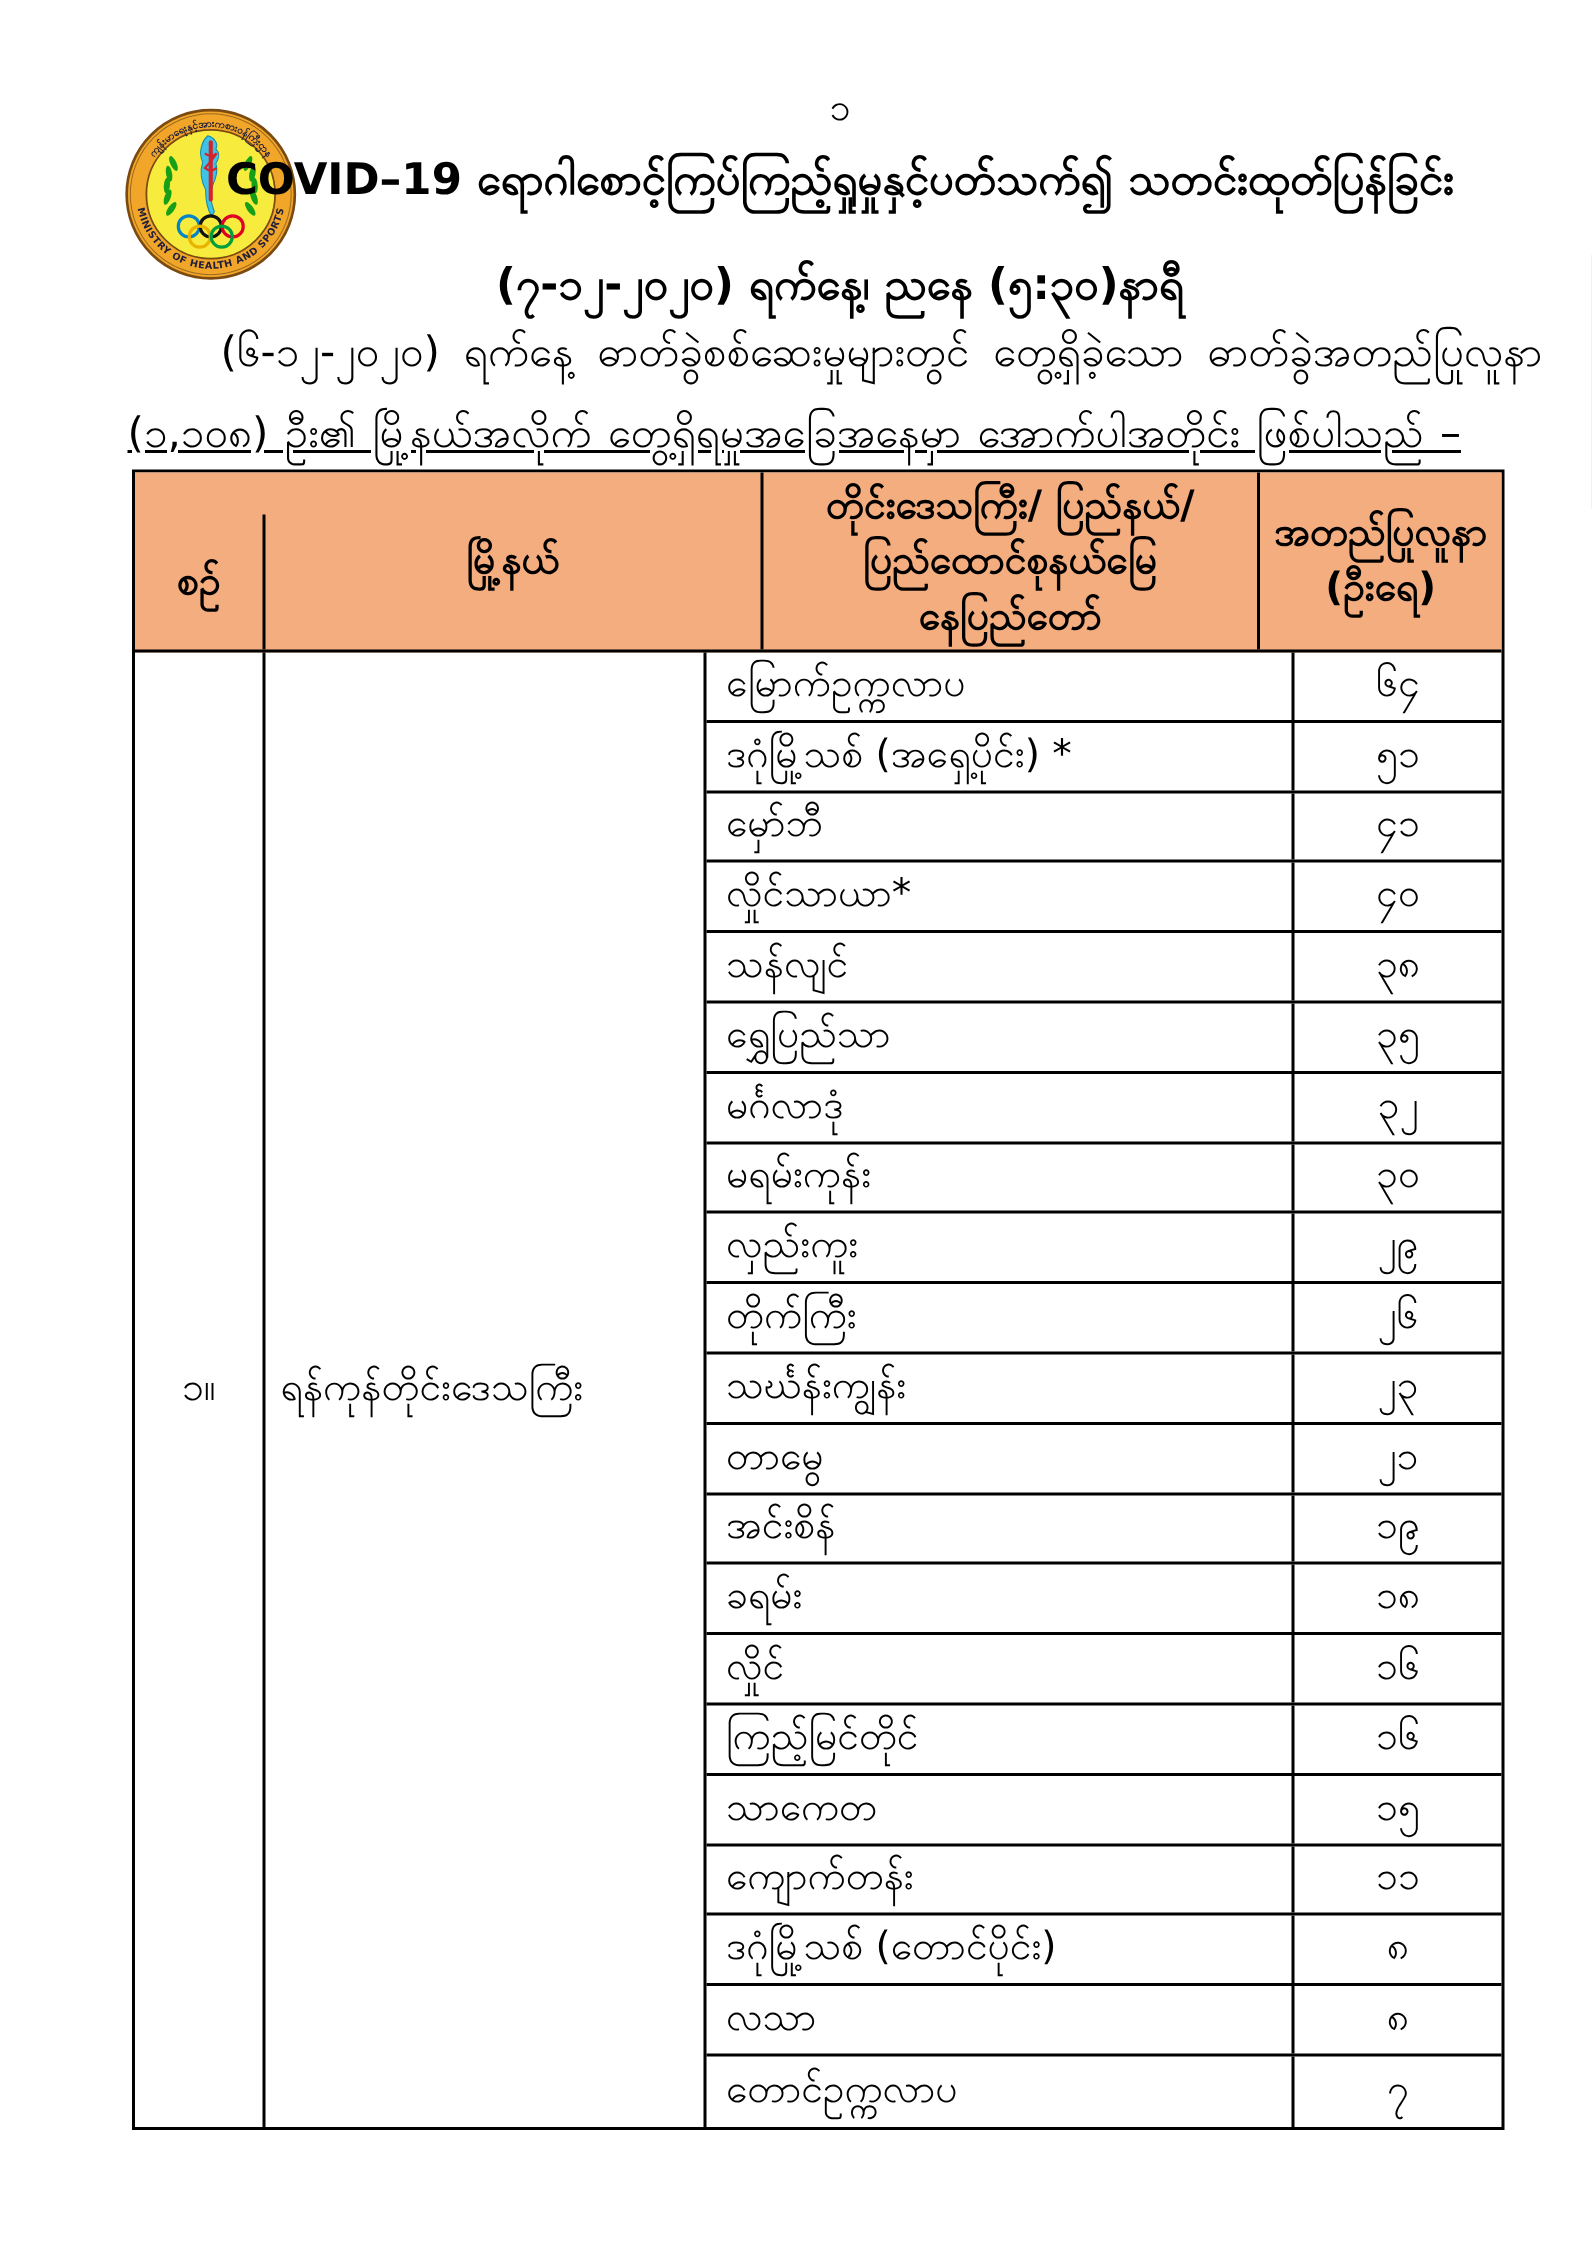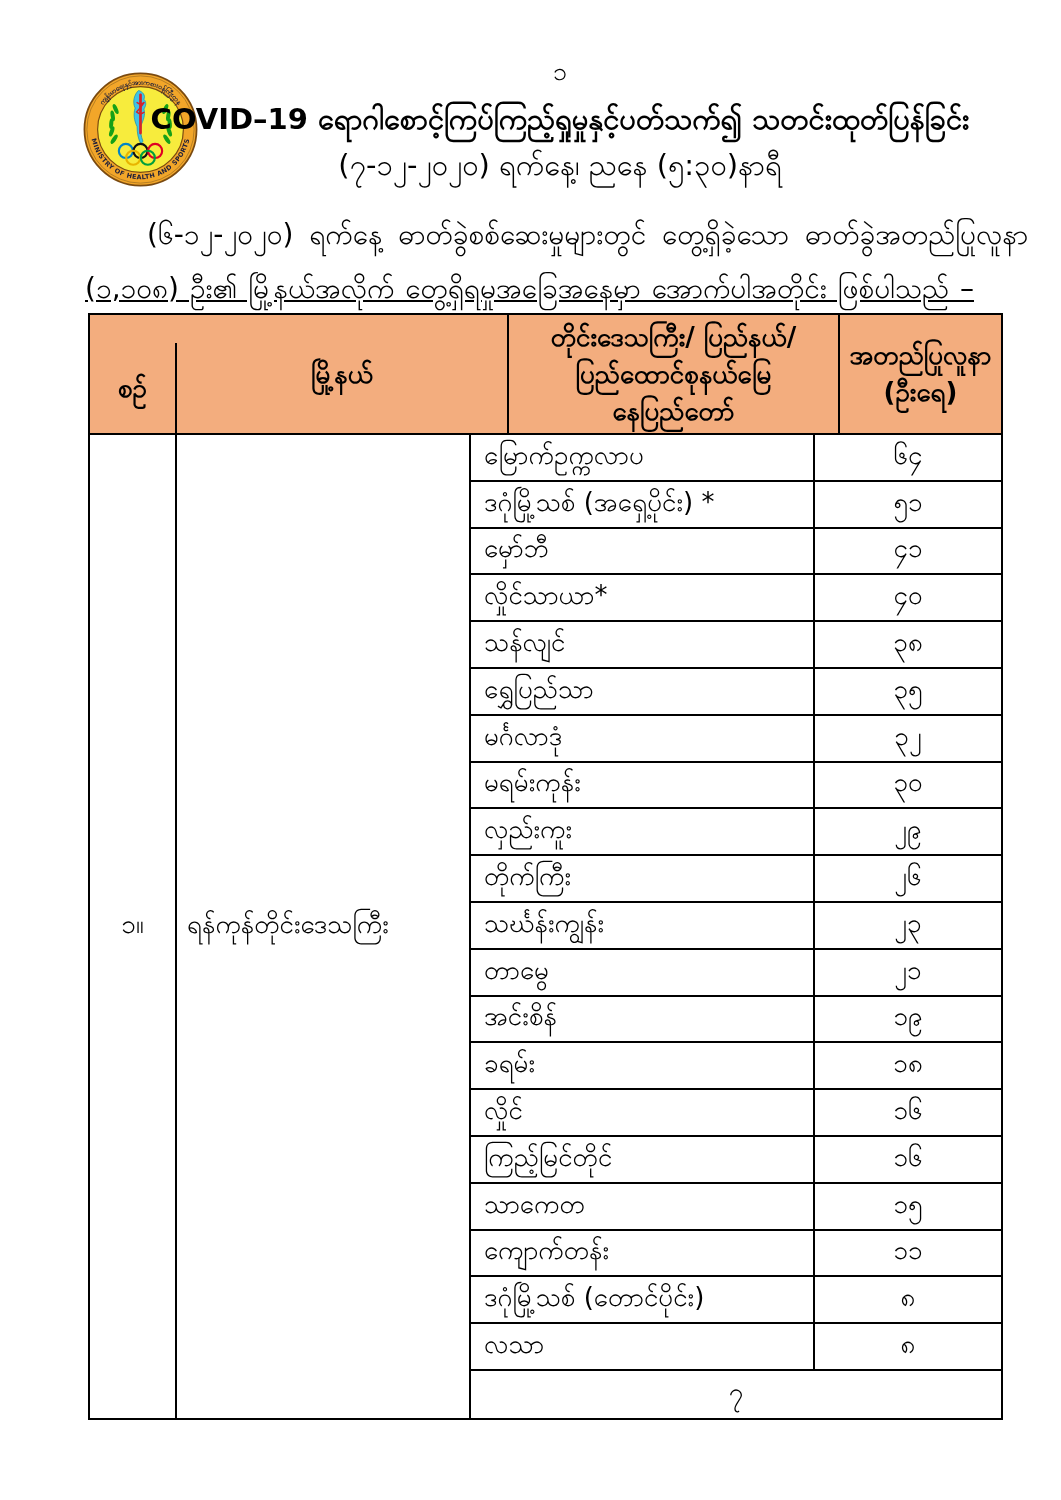--- a/index.html
+++ b/index.html
@@ -8,21 +8,21 @@
     margin:0 auto; overflow:hidden;
     font-family:"DejaVu Sans","Liberation Sans",sans-serif; color:#000;
   }
   .logo{position:absolute; left:82px; top:71px; width:117px; height:117px;}
   .page-number{
     position:absolute; left:130px; top:56px; width:860px;
     text-align:center; font-size:25px; line-height:32px;
   }
   .title-block{position:absolute; left:110px; top:100px; width:900px; text-align:center;}
   .title-line1{font-size:29px; font-weight:bold; line-height:38px;}
-  .title-line2{font-size:29px; font-weight:normal; line-height:38px; margin-top:8px;}
+  .title-line2{font-size:29px; font-weight:bold; line-height:38px; margin-top:32px;}
   .intro{position:absolute; left:85px; top:208px; width:918px; font-size:28px;}
   .intro-line{line-height:54px; white-space:nowrap;}
   .intro-line.indent{padding-left:62px; word-spacing:7px;}
   .intro-line.second{word-spacing:2px;text-decoration:underline;}
 
   .covid-table{
     position:absolute; left:88px; top:313px; width:915px;
     border:2px solid #000; box-sizing:border-box; background:#fff;
   }
   .thead{
@@ -43,21 +43,21 @@
     display:flex; align-items:center; justify-content:center; font-size:26px;
   }
   .region-cell{
     width:294px; border-right:2px solid #000; box-sizing:border-box;
     display:flex; align-items:center; padding-left:10px; font-size:26px;
   }
   .rows{flex:1; display:flex; flex-direction:column;}
   .row{display:flex; height:46.8px; box-sizing:border-box; border-bottom:2px solid #000;}
   .row:last-child{border-bottom:none;}
   .td{display:flex; align-items:center; box-sizing:border-box; font-size:26px;}
-  .td.township{width:344px; border-right:2px solid #000; padding-left:13px;text-align:right;}
+  .td.township{width:392px; border-right:2px solid #000; padding-left:13px;text-align:right;}
   .td.count{flex:1; justify-content:center;}
 </style>
 </head>
 <body>
 
 <div class="page">
 
   <div class="logo">
     <svg viewBox="0 0 120 120" width="117" height="117">
       <circle cx="60" cy="60" r="57.5" fill="#F2A629" stroke="#7a4a10" stroke-width="1.8"></circle>
@@ -203,19 +203,20 @@
         </div>
           <div class="row">
           <div class="td township">ဒဂုံမြို့သစ် (တောင်ပိုင်း)</div>
           <div class="td count">၈</div>
         </div>
           <div class="row">
           <div class="td township">လသာ</div>
           <div class="td count">၈</div>
         </div>
           <div class="row">
+          <div class="td township">တောင်ဥက္ကလာပ</div>
           <div class="td count">၇</div>
         </div>
         </div>
     </div>
   </div>
 
 </div>
 
 </body></html>

